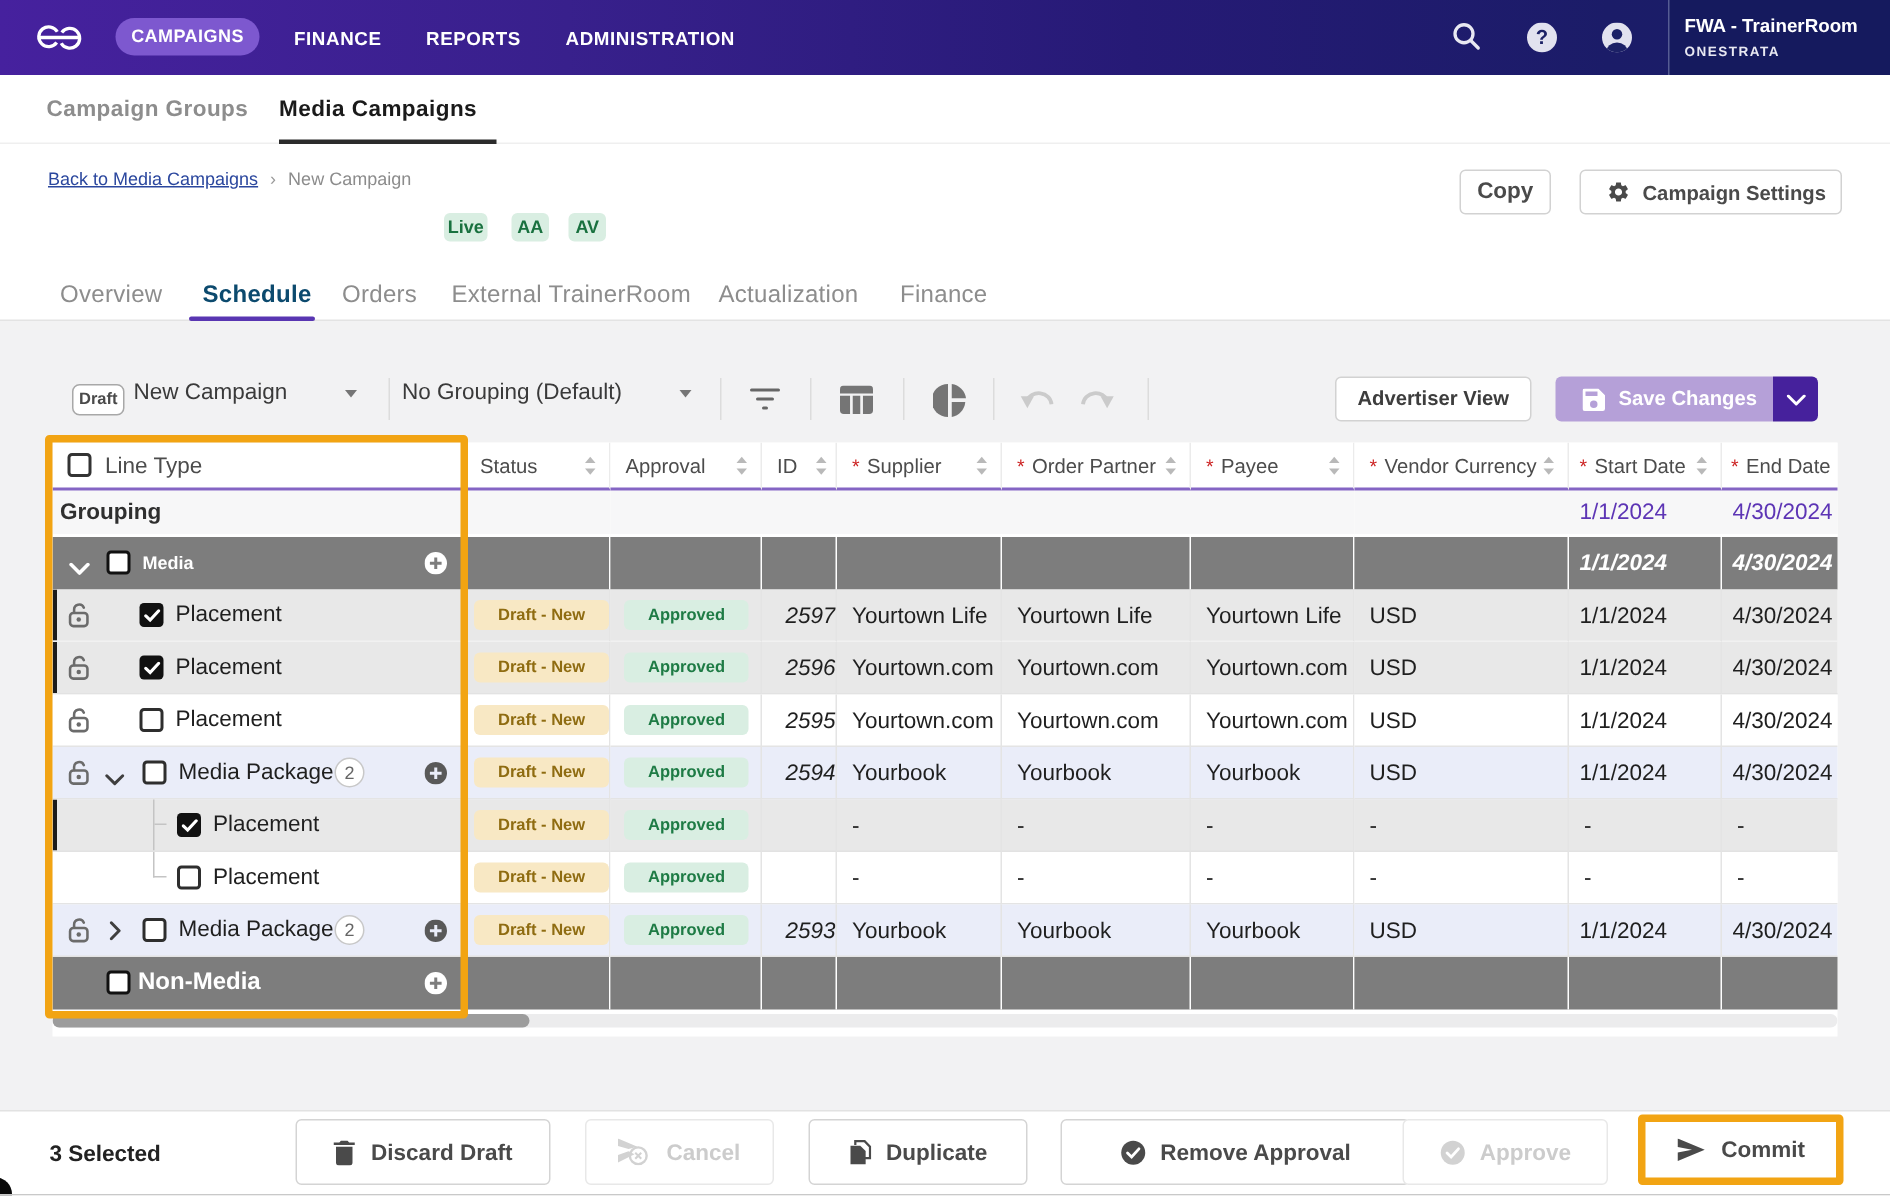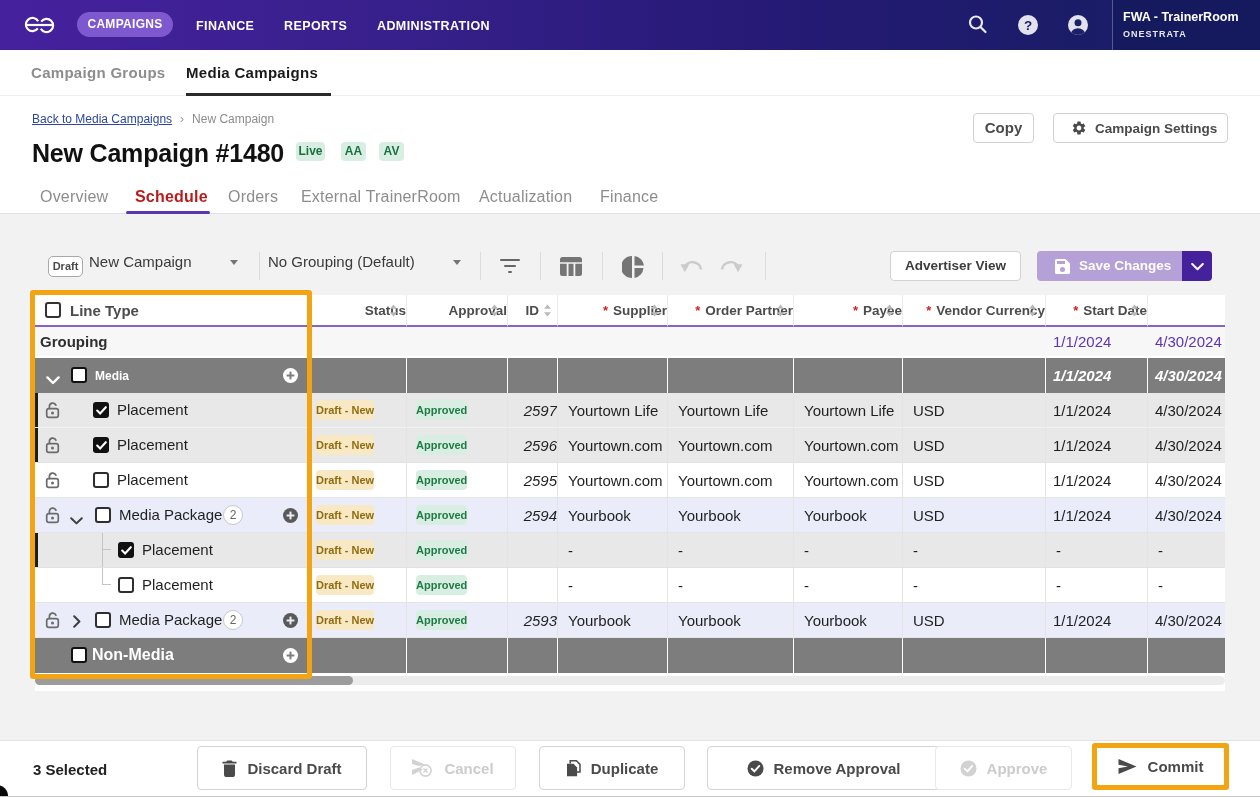--- a/index.html
+++ b/index.html
@@ -35,21 +35,21 @@
 .crumb .cur { color:#8c8c8c; }
 .title { position:absolute; left:32px; top:43px; font-size:25px; font-weight:bold; color:#111; letter-spacing:-0.2px;}
 .badge-g { position:absolute; top:46px; height:19px; background:#d9eee2; color:#19713f;
   font-size:12px; font-weight:bold; border-radius:4px; text-align:center; line-height:19px; }
 .btn { border:1px solid #d2d2d2; border-radius:4px; background:#fff; color:#4a4a4a;
   font-weight:bold; font-size:15px; font-family:"Liberation Sans",sans-serif; }
 .copy { position:absolute; left:973px; top:17px; width:61px; height:30px; text-align:center; line-height:28px;}
 .csettings { position:absolute; left:1053px; top:17px; width:175px; height:30px; display:flex; align-items:center; gap:8px; padding-left:17px; font-size:13.5px; white-space:nowrap; }
 .tabs { position:absolute; left:0; top:92px; width:1260px; height:22px; font-size:16px; color:#8d8d8d; letter-spacing:.2px;}
 .tabs span { position:absolute; top:0; }
-.tabs .act { color:#b91c1c; font-weight:bold; }
+.tabs .act { color:#0c4a6e; font-weight:bold; }
 .tabs-underline { position:absolute; left:126px; top:115px; width:84px; height:3px; background:#5936b2; border-radius:2px;}
 
 
 .graysec { position:absolute; left:0; top:214px; width:1260px; height:526px; background:#f2f2f3; }
 
 
 .tb { position:absolute; top:39px; font-size:15px; color:#3a3a3a; }
 .draftb { position:absolute; left:48px; top:42px; width:35px; height:21px; border:1.5px solid #a8a8a8;
   border-radius:5px; color:#4a4a4a; font-size:11px; font-weight:bold; text-align:center; line-height:18px; background:#fff;}
 .tbsep { position:absolute; top:38px; width:1px; height:28px; background:#dcdcdc; }
@@ -58,36 +58,36 @@
 .advview { position:absolute; left:890px; top:37px; width:131px; height:30px; text-align:center; line-height:28px; color:#3d3d3d; font-size:13.5px;}
 .savebtn { position:absolute; left:1037px; top:37px; width:145px; height:30px; background:#b5a0d8;
   border-radius:4px 0 0 4px; color:#fff; font-weight:bold; font-size:13.5px; line-height:30px; }
 .savecaret { position:absolute; left:1182px; top:37px; width:30px; height:30px; background:#46219c; border-radius:0 4px 4px 0; }
 
 
 .tablebox { position:absolute; left:35px; top:81px; width:1190px; height:396px; background:#fff; overflow:hidden;}
 table.grid { border-collapse:separate; border-spacing:0; table-layout:fixed; width:1325px; }
 table.grid td, table.grid th { padding:0; overflow:hidden; white-space:nowrap; vertical-align:middle; box-sizing:border-box; }
 tr.hdr { height:32px; }
-tr.hdr th { height:32px; background:#fff; border-bottom:2px solid #8465c4; border-right:1px solid #ebebeb; font-size:13.5px; font-weight:bold;
-  color:#4c4c4c; text-align:right; padding-left:10px; position:relative;}
+tr.hdr th { height:32px; background:#fff; border-bottom:2px solid #8465c4; border-right:1px solid #ebebeb; font-size:13.5px; font-weight:normal;
+  color:#4c4c4c; text-align:left; padding-left:10px; position:relative;}
 tr.sum { height:31px; }
 tr.sum td { height:31px; background:#f7f7f8; border-bottom:2px solid #fff; font-size:15px; color:#2f2f2f; padding-left:10px;}
 tr.grp { height:35px; }
 tr.grp td { height:35px; background:#7d7d7d; border-right:1px solid #fff; color:#fff; font-weight:bold; font-size:15px;}
 tr.data { height:35px; }
 tr.data td { height:35px; border-right:1px solid #e4e4e4; border-bottom:1px solid #e4e4e4; font-size:15px; color:#1f1f1f; padding-left:10px; background:#fff;}
 tr.data.sel td { background:#e8e8e8; border-bottom-color:#f1f1f1; }
 tr.data.sel.b td { border-bottom-color:#e2e2e2; }
 tr.data.mp td { background:#eaedf9; }
 td.idc, th.idc { text-align:right; padding-right:11px;margin-top:44px; }
 .ital { font-style:italic; }
 .idtxt { font-style:italic; color:#3c3c3c; }
 .sbadge { display:inline-block; height:20px; border-radius:4px; font-size:11px; font-weight:bold;
-  line-height:20px; padding:0 0; }
+  line-height:20px; padding:0 16px; }
 .sb-amber { background:#f8e8c4; color:#8f6c11; }
 .sb-green { background:#d9eee2; color:#1e7b45; }
 .ast { color:#cc2222; margin-right:5px; font-size:13px; }
 .sorticon { position:absolute; right:8px; top:9px; }
 .cellflex { display:flex; align-items:center; }
 .cb { width:16px; height:16px; border:2px solid #2e2e2e; border-radius:3px; background:#fff; flex:none;}
 .cbchk { width:16px; height:16px; border-radius:3px; background:#111; flex:none; display:flex; align-items:center; justify-content:center;}
 .badge2 { width:20px; height:20px; border-radius:50%; background:#fff; border:1px solid #c8c8c8;
   color:#666; font-size:12px; font-weight:normal; text-align:center; line-height:19px; flex:none;}
 .selbar { position:absolute; width:3px; height:34px; background:#1c1c1c; left:0; }
@@ -145,21 +145,20 @@
 </div>
 
 <div class="tabbar">
   <div class="t1">Campaign Groups</div>
   <div class="t2">Media Campaigns</div>
   <div class="u2"></div>
 </div>
 
 <div class="headsec">
   <div class="crumb"><a>Back to Media Campaigns</a><span class="sep">›</span><span class="cur">New Campaign</span></div>
-  <div class="title">New Campaign #1480</div>
   <div class="badge-g" style="left:296px;width:29px;">Live</div>
   <div class="badge-g" style="left:341px;width:25px;">AA</div>
   <div class="badge-g" style="left:379px;width:25px;">AV</div>
   <button class="btn copy">Copy</button>
   <button class="btn csettings">
     <svg width="16" height="16" viewBox="0 0 24 24">
         <path fill="#4a4a4a" d="M19.14 12.94c.04-.3.06-.61.06-.94 0-.32-.02-.64-.07-.94l2.03-1.58c.18-.14.23-.41.12-.61l-1.92-3.32c-.12-.22-.37-.29-.59-.22l-2.39.96c-.5-.38-1.03-.7-1.62-.94L14.4 2.81c-.04-.24-.24-.41-.48-.41h-3.84c-.24 0-.43.17-.47.41L9.25 5.35c-.59.24-1.13.57-1.62.94L5.24 5.33c-.22-.08-.47 0-.59.22L2.74 8.87c-.12.21-.08.47.12.61l2.03 1.58c-.05.3-.09.63-.09.94s.02.64.07.94l-2.03 1.58c-.18.14-.23.41-.12.61l1.92 3.32c.12.22.37.29.59.22l2.39-.96c.5.38 1.03.7 1.62.94l.36 2.54c.05.24.24.41.48.41h3.84c.24 0 .44-.17.47-.41l.36-2.54c.59-.24 1.13-.56 1.62-.94l2.39.96c.22.08.47 0 .59-.22l1.92-3.32c.12-.22.07-.47-.12-.61l-2.01-1.58zM12 15.6c-1.98 0-3.6-1.62-3.6-3.6s1.62-3.6 3.6-3.6 3.6 1.62 3.6 3.6-1.62 3.6-3.6 3.6z"></path>
       </svg>
       <span>Campaign Settings</span>
   </button>

